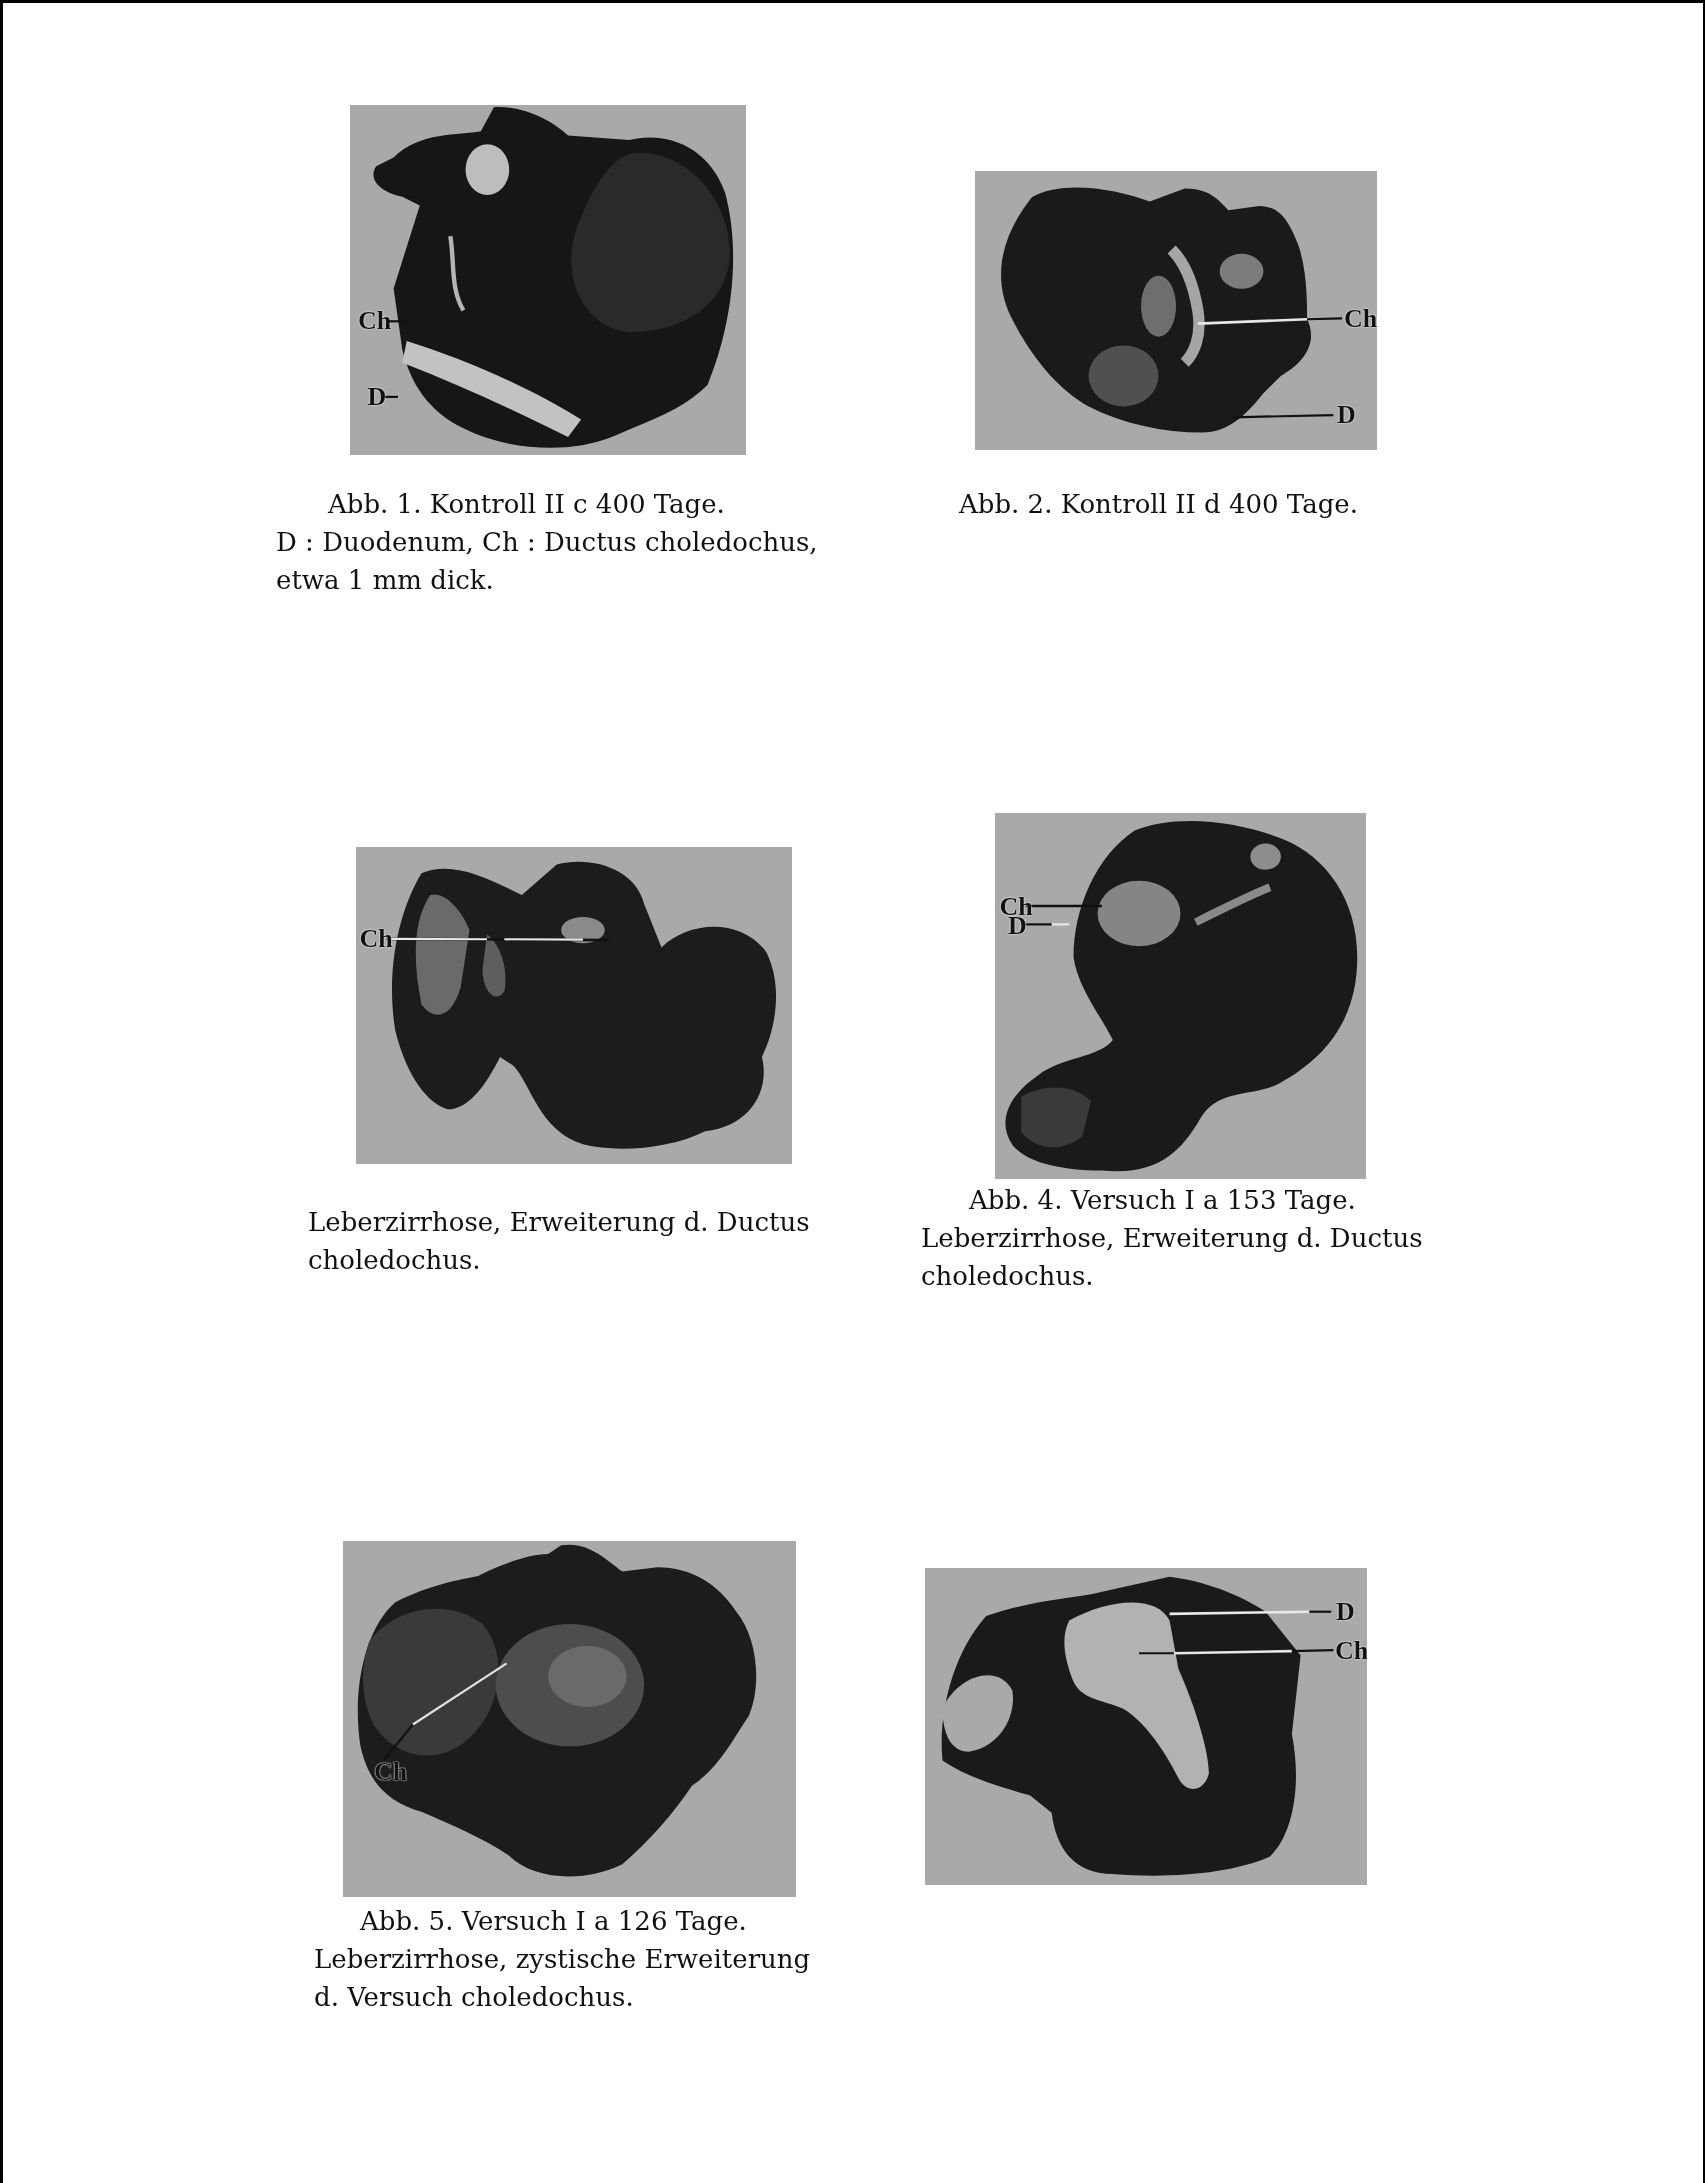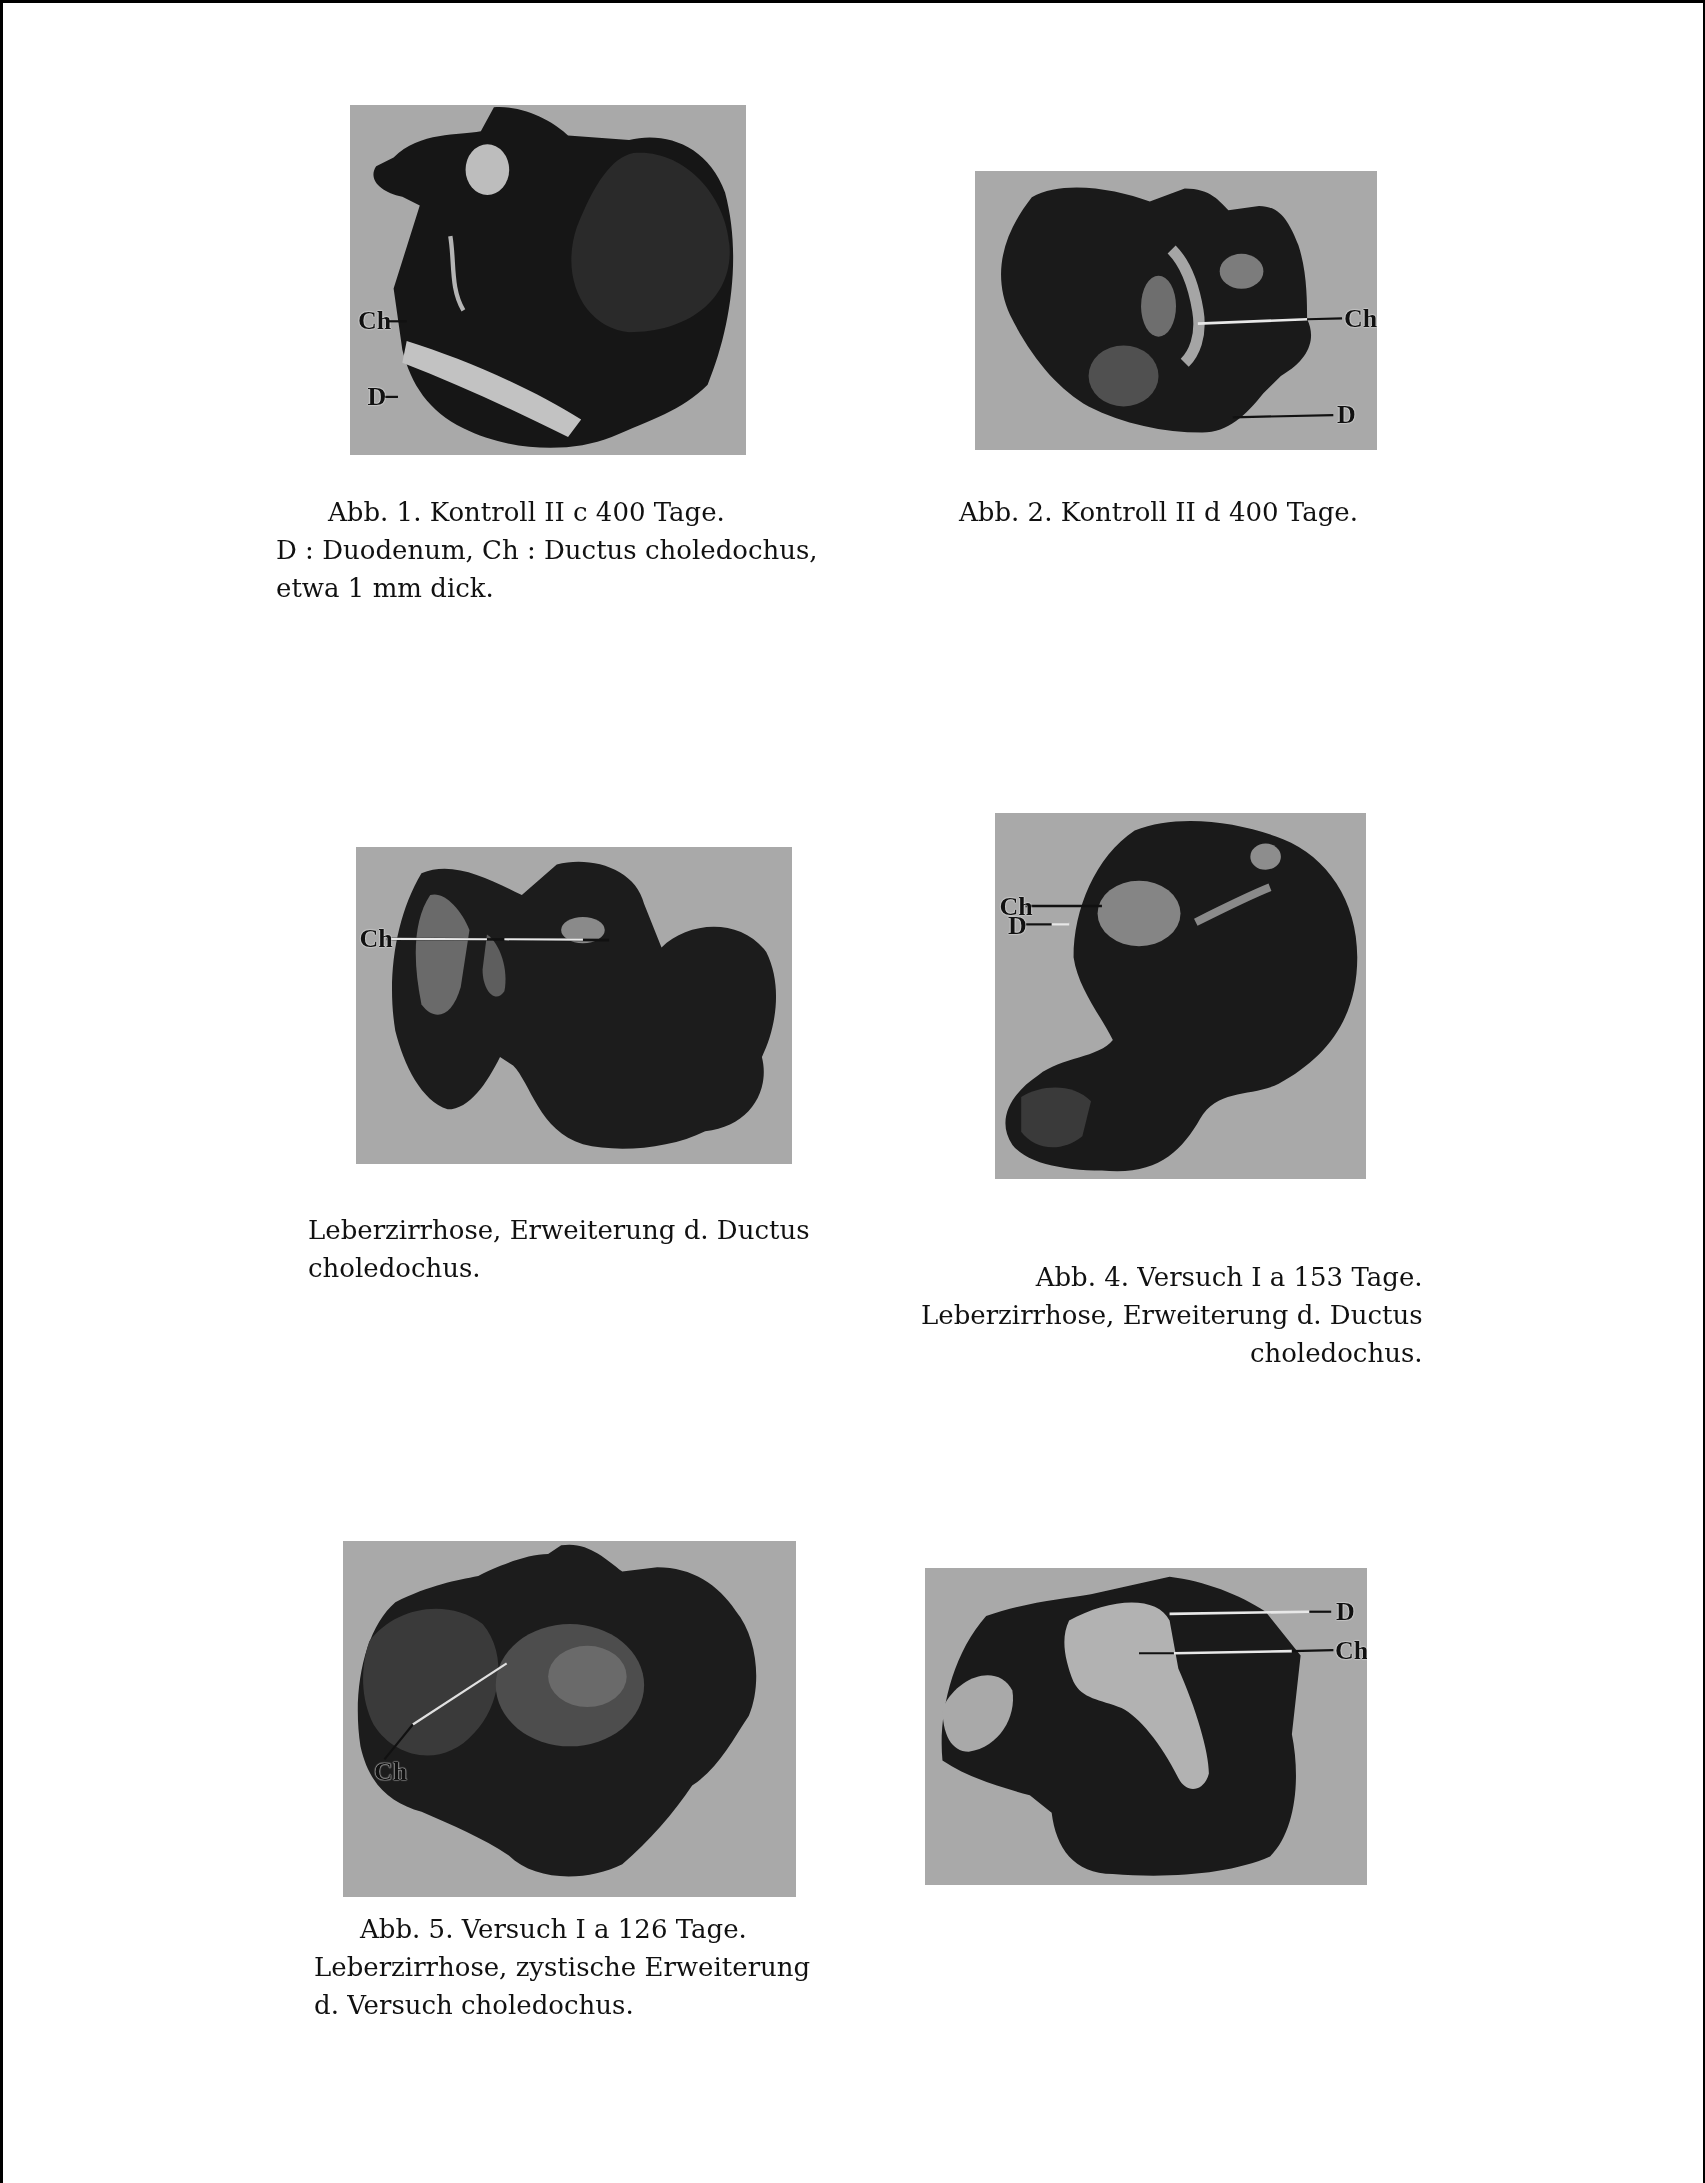--- a/index.html
+++ b/index.html
@@ -20,21 +20,21 @@
   }
   .photo svg { position: absolute; left: 0; top: 0; width: 100%; height: 100%; }
   .lbl {
     position: absolute; font-family: "Liberation Serif", "DejaVu Serif", serif;
     font-size: 26px; font-weight: bold; color: #111; line-height: 1;
     text-shadow: 0 0 1.3px #fff, 0 0 1.3px #fff;
     white-space: nowrap;
   }
   .caption {
     position: absolute; font-family: "DejaVu Serif", serif;
-    font-size: 26px; line-height: 38px; color: #111; white-space: nowrap; margin-top: 8px;
+    font-size: 26px; line-height: 38px; color: #111; white-space: nowrap;
   }
   .caption .l1 { display: block; }
 </style>
 </head>
 <body>
 
 <div class="page-border"></div>
 
 <div class="photo" style="left:350px;top:105px;width:396px;height:350px;">
   <svg viewBox="0 0 908 801" preserveAspectRatio="none">
@@ -100,21 +100,21 @@
     <path d="M460,250 C520,220 580,190 630,170" stroke="#8a8a8a" stroke-width="18" fill="none"></path>
     <ellipse cx="620" cy="100" rx="35" ry="30" fill="#8d8d8d"></ellipse>
     <path d="M60,650 C110,620 180,620 220,660 L200,740 C150,780 90,770 60,730 Z" fill="#3a3a3a"></path>
     <line x1="70" y1="213" x2="245" y2="213" stroke="#111" stroke-width="6"></line>
     <line x1="70" y1="255" x2="130" y2="255" stroke="#111" stroke-width="5"></line>
     <line x1="130" y1="255" x2="170" y2="255" stroke="#e8e8e8" stroke-width="5"></line>
   </svg>
   <span class="lbl" style="left:4.4px;top:81px;">Ch</span>
   <span class="lbl" style="left:13px;top:100px;">D</span>
 </div>
-<div class="caption" style="left:921px;top:1250px;text-align:right;">
+<div class="caption" style="left:921px;top:1181px;">
   <span class="l1" style="padding-left:48px;">Abb. 4.  Versuch I a 153 Tage.</span>
   <span class="l1">Leberzirrhose, Erweiterung d. Ductus</span>
   <span class="l1">choledochus.</span>
 </div>
 
 <div class="photo" style="left:343px;top:1541px;width:453px;height:356px;">
   <svg viewBox="0 0 1038 815" preserveAspectRatio="none">
     <path d="M120,140 C200,100 260,90 310,80 C350,60 420,30 470,30 L500,10 C560,0 600,40 640,70 L720,60 C800,60 860,100 900,160 C950,220 960,330 930,400 C890,460 860,520 800,560 C760,620 700,690 640,740 C560,780 440,780 380,720 C320,680 250,650 180,620 C110,600 60,560 40,470 C20,340 50,200 120,140 Z" fill="#1c1c1c"></path>
     <path d="M60,230 C120,150 240,130 320,190 C380,260 360,380 300,440 C230,520 120,500 70,420 C40,360 40,290 60,230 Z" fill="#3a3a3a"></path>
     <ellipse cx="520" cy="330" rx="170" ry="140" fill="#4d4d4d"></ellipse>

